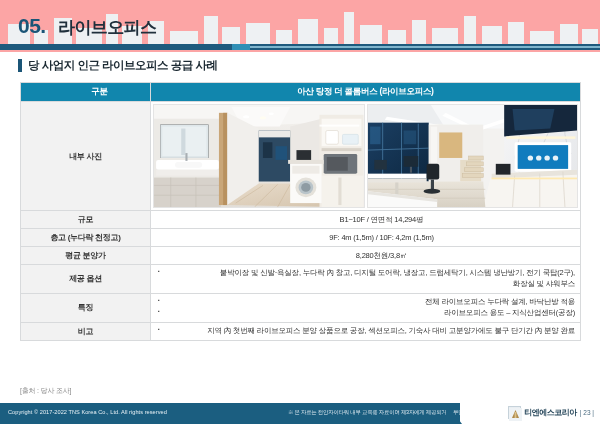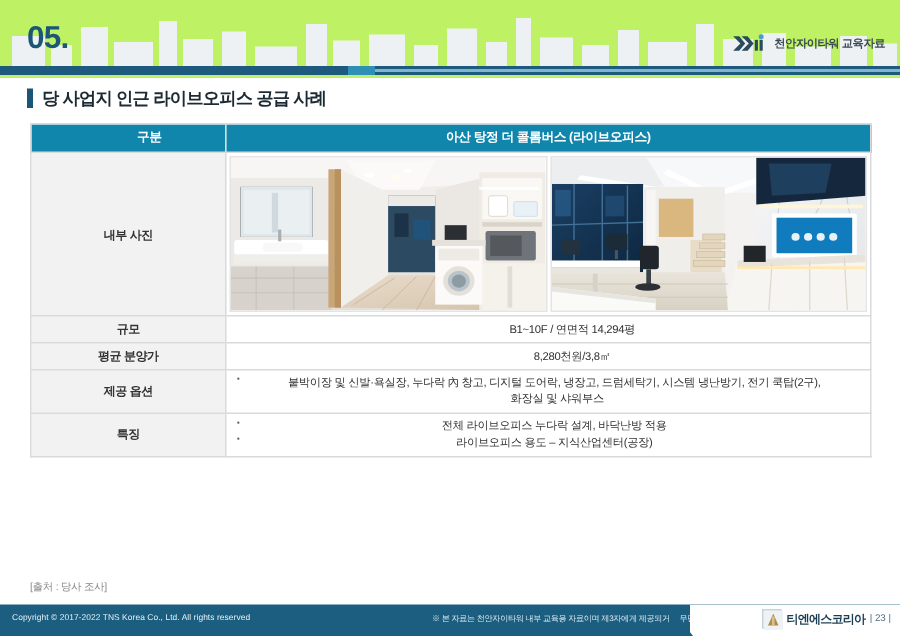--- a/index.html
+++ b/index.html
@@ -11,21 +11,21 @@
   }
   #slide {
     position: relative;
     width: 600px; height: 424px;
     background: #ffffff;
   }
 
   
   #header {
     position: absolute; left: 0; top: 0; width: 600px; height: 52px;
-    background: #bef264;
+    background: #fca5a5;
     overflow: hidden;
   }
   
   .skyline {
     position: absolute; bottom: 8px; left: 0; width: 600px; height: 40px;
     opacity: 1;
   }
   #header-rule {
     position: absolute; left: 0; top: 44px; width: 600px; height: 6px;
     background: #1e5a7d;
@@ -105,21 +105,21 @@
   td.val {
     background: #ffffff;
     color: #303030;
     font-size: 7.5px;
     text-align: center;
     letter-spacing: -0.2px;
     height: 18px;
     padding-left: 32px;
   }
   td.val.bullets {
-    text-align: center;
+    text-align: right;
     padding: 3px 5px 3px 7px;
     line-height: 1.45;
   }
   td.val.bullets .bl {
     display: block;
     padding-left: 6px;
     position: relative;
     white-space: nowrap;
   }
   td.val.bullets .bl::before {
@@ -219,31 +219,22 @@
         <rect x="464" y="12" width="12" height="28"></rect>
         <rect x="482" y="22" width="20" height="18"></rect>
         <rect x="508" y="18" width="16" height="22"></rect>
         <rect x="530" y="27" width="24" height="13"></rect>
         <rect x="560" y="20" width="18" height="20"></rect>
         <rect x="582" y="25" width="16" height="15"></rect>
       </g>
     </svg>
 
     <div id="slide-number">05.</div>
-
-    <div id="brand">
-      <svg id="brand-logo" viewBox="0 0 30 16">
-        <path d="M1 2 L6 2 L11 8 L6 14 L1 14 L7 8 Z" fill="#2a4a5e"></path>
-        <path d="M8 2 L13 2 L18 8 L13 14 L8 14 L14 8 Z" fill="#2a4a5e"></path>
-        <rect x="19" y="5" width="2.6" height="9" fill="#2a4a5e"></rect>
-        <rect x="23" y="5" width="2.6" height="9" fill="#2a4a5e"></rect>
-        <circle cx="24.3" cy="2.4" r="2.1" fill="#4a9fc4"></circle>
-      </svg>
-      <span id="brand-text">천안자이타워 교육자료</span>
-    </div>
+    <div id="slide-title">라이브오피스</div>
+
 
     <div id="header-rule"></div>
     <div id="header-rule-accent"></div>
     <div id="header-rule-light"></div>
   </div>
 
   <div id="subtitle-wrap">
     <div id="subtitle-bar"></div>
     <div id="subtitle-text">당 사업지 인근 라이브오피스 공급 사례</div>
   </div>
@@ -457,20 +448,24 @@
           </div>
         </td>
       </tr>
 
       <tr>
         <td class="label">규모</td>
         <td class="val">B1~10F / 연면적 14,294평</td>
       </tr>
 
 
+      <tr>
+        <td class="label">층고 (누다락 천정고)</td>
+        <td class="val">9F: 4m (1,5m) / 10F: 4,2m (1,5m)</td>
+      </tr>
 
       <tr>
         <td class="label">평균 분양가</td>
         <td class="val">8,280천원/3,8㎡</td>
       </tr>
 
 
       <tr>
         <td class="label">제공 옵션</td>
         <td class="val bullets">
@@ -483,20 +478,26 @@
       </tr>
 
       <tr>
         <td class="label">특징</td>
         <td class="val bullets">
           <span class="bl">전체 라이브오피스 누다락 설계, 바닥난방 적용</span>
           <span class="bl">라이브오피스 용도 – 지식산업센터(공장)</span>
         </td>
       </tr>
 
+      <tr>
+        <td class="label">비고</td>
+        <td class="val bullets">
+          <span class="bl">지역 內 첫번째 라이브오피스 분양 상품으로 공장, 섹션오피스, 기숙사 대비 고분양가에도 불구 단기간 內 분양 완료</span>
+        </td>
+      </tr>
 
     </tbody>
   </table>
 
   <div id="source-note">[출처 : 당사 조사]</div>
 
   <div id="footer">
     <div id="footer-copy">Copyright © 2017-2022 TNS Korea Co., Ltd.  All rights reserved</div>
     <div id="footer-note">※ 본 자료는 천안자이타워 내부 교육용 자료이며 제3자에게 제공되거나 무단복제를 금합니다.</div>
     <div id="footer-corner">

